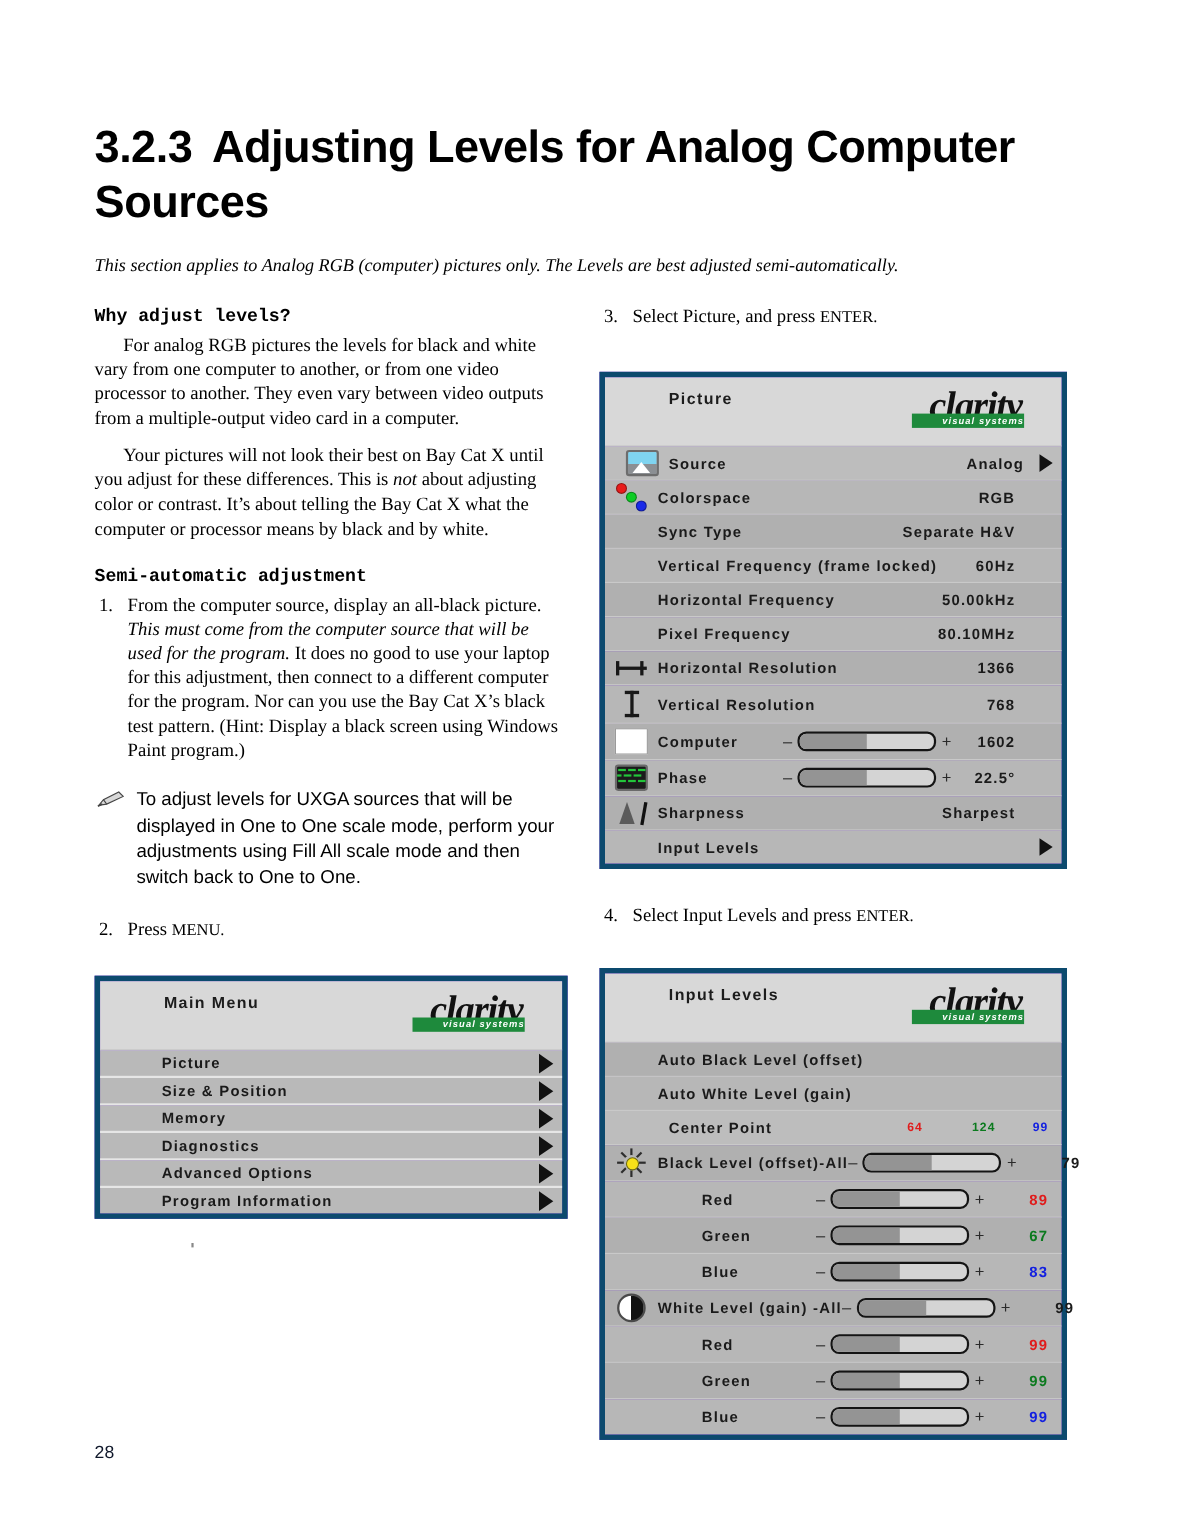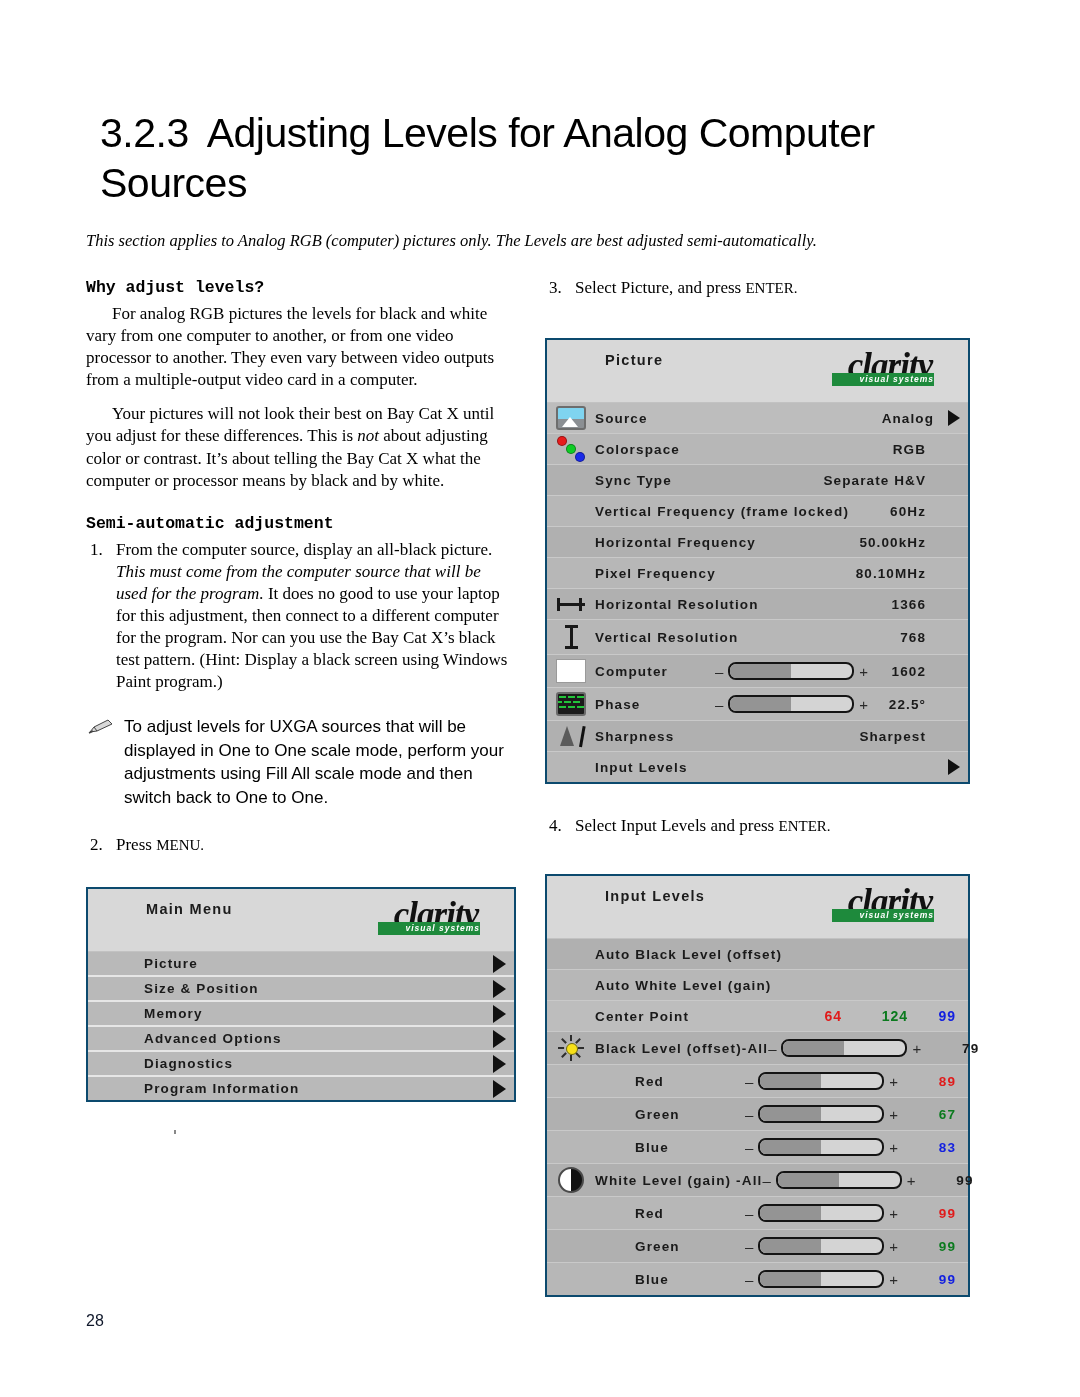--- a/index.html
+++ b/index.html
@@ -19,25 +19,25 @@
   
   .page {
     position: absolute;
     left: 0; top: 0;
     width: 1080px; height: 1397px;
   }
 
   
   .heading {
     position: absolute;
-    left: 100px;
+    left: 86px;
     top: 108px;
     width: 880px;
     font-family: "Liberation Sans", sans-serif;
-    font-weight: normal;
+    font-weight: bold;
     font-size: 41px;
     line-height: 1.22;
     letter-spacing: -0.5px;
     color: #000;
   }
   .heading .num { margin-right: 18px; }
 
   .intro {
     position: absolute;
     left: 86px;
@@ -132,21 +132,21 @@
     margin: 0 0 0 0;
     padding-left: 30px;
     position: relative;
   }
   .stepline .marker { position: absolute; left: 4px; top: 0; }
   .stepline .smallcap { font-size: 15px; }
 
   
   .osd {
     font-family: "Liberation Sans", sans-serif;
-    border: 2px solid #0c4a6e;
+    border: 5px solid #0c4a6e;
     background: #6d28d9;
     width: 100%;
     box-sizing: border-box;
   }
   .osd-header {
     background: #d8d8d8;
     height: 62px;
     position: relative;
     border-bottom: 1px solid #c2c2c2;
   }
@@ -201,21 +201,21 @@
 
   .osd-row {
     display: flex;
     align-items: center;
     height: 30px;
     border-bottom: 1px solid #c9c9c9;
     background: #b7b7b7;
     position: relative;
   }
   .osd-row.alt { background: #b0b0b0; }
-  .osd-row.light { background: #bdbdbd; }
+  .osd-row.light { background: #bdbdbd; padding-left: 10px; }
 
   .osd-icon {
     width: 48px;
     min-width: 48px;
     height: 30px;
     display: flex;
     align-items: center;
     justify-content: center;
     position: relative;
   }
@@ -278,21 +278,21 @@
 
   
   .v-red { color: #e01b1b; }
   .v-green { color: #0b7a1e; }
   .v-blue { color: #1320e0; }
 
   .cp-cell {
     width: 66px;
     min-width: 66px;
     text-align: right;
-    font-size: 14px;
+    font-size: 11px;
     font-weight: bold;
     letter-spacing: 1px;
   }
   .cp-cell.last { padding-right: 12px; width: 48px; min-width: 48px; }
 
   
   .ic-picture {
     width: 26px; height: 20px;
     border: 2px solid #6d6d6d;
     border-radius: 3px;
@@ -486,28 +486,28 @@
       </div>
       <div class="mm-row">
         <div class="mm-spacer"></div>
         <div class="mm-label">Memory</div>
         <div class="mm-arrow">
             <div class="mm-tri"></div>
           </div>
       </div>
       <div class="mm-row">
         <div class="mm-spacer"></div>
-        <div class="mm-label">Advanced Options</div>
+        <div class="mm-label">Diagnostics</div>
         <div class="mm-arrow">
             <div class="mm-tri"></div>
           </div>
       </div>
       <div class="mm-row">
         <div class="mm-spacer"></div>
-        <div class="mm-label">Diagnostics</div>
+        <div class="mm-label">Advanced Options</div>
         <div class="mm-arrow">
             <div class="mm-tri"></div>
           </div>
       </div>
       <div class="mm-row" style="border-bottom:none;">
         <div class="mm-spacer"></div>
         <div class="mm-label">Program Information</div>
         <div class="mm-arrow">
             <div class="mm-tri"></div>
           </div>

